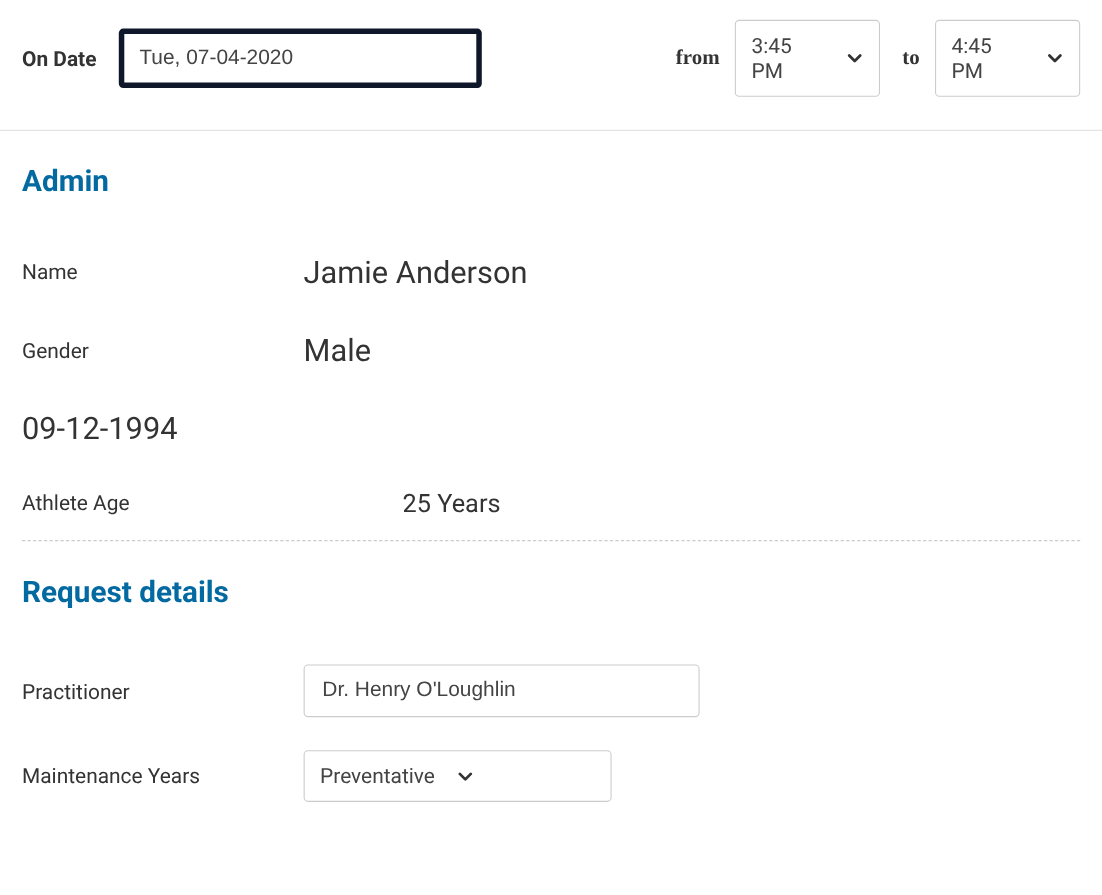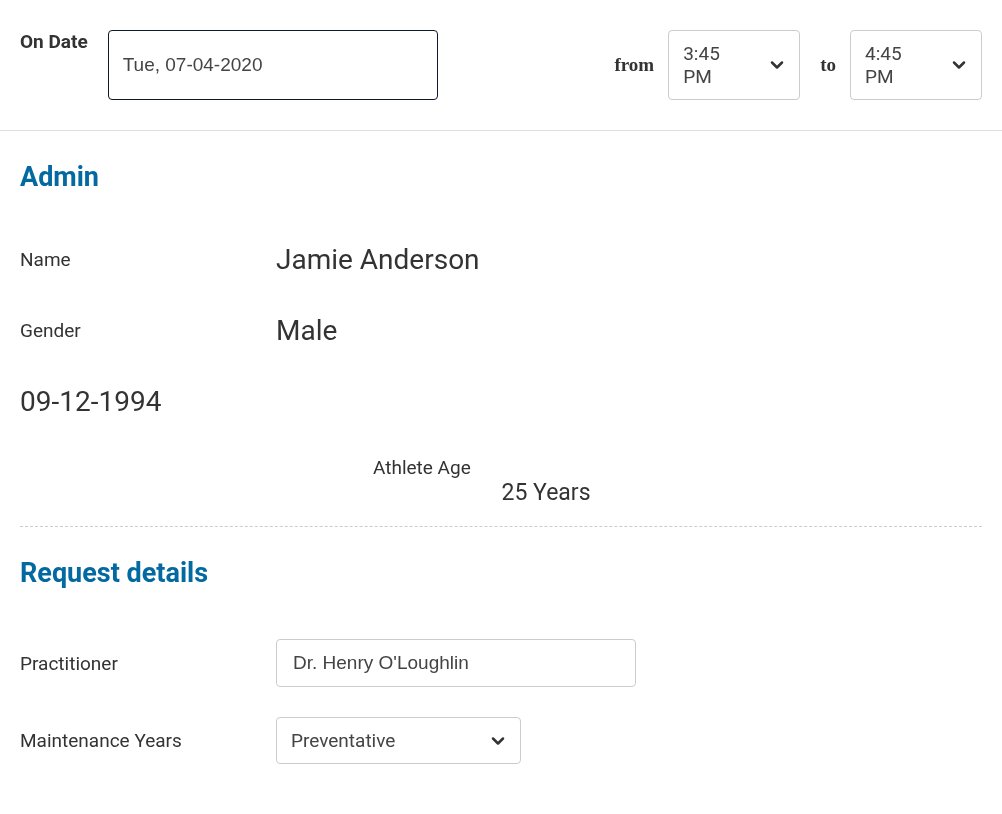--- a/index.html
+++ b/index.html
@@ -8,32 +8,32 @@
       padding: 0;
     }
     body {
       font-family: -apple-system, BlinkMacSystemFont, 'Segoe UI', Roboto, Helvetica, Arial, sans-serif;
       background: #fff;
       color: #333;
       width: 1002px;
     }
     .date-row {
       display: flex;
+      align-items: center;
       padding: 18px 20px 30px 20px;
       gap: 20px;
       border-bottom: 1px solid #e0e0e0;
-      margin-top: 12px;
     }
     .date-label {
       font-weight: 700;
       font-size: 19px;
       color: #333;
     }
     .date-input {
-      border: 1px solid #0f172a;
+      border: 5px solid #0f172a;
       border-radius: 4px;
       padding: 11px 14px;
       font-size: 19px;
       color: #444;
       width: 330px;
       background: #fff;
     }
     .spacer {
       flex: 1;
     }
@@ -111,26 +111,25 @@
     .text-input {
       border: 1px solid #ccc;
       border-radius: 4px;
       padding: 12px 16px;
       font-size: 19px;
       color: #444;
       width: 360px;
       background: #fff;
     }
     .maint-select {
-      width: 245px;
-      justify-content: space-between;
+      width: 280px;
+      justify-content: flex-start;
     }
     .admin-last {
       margin-bottom: 20px;
-      flex-direction: column;
     }
   </style>
 </head>
 <body>
 
 <div class="date-row">
   <span class="date-label">On Date</span>
   <input type="text" class="date-input" value="Tue, 07-04-2020" style="">
   <div class="spacer"></div>
   <div class="time-group">

